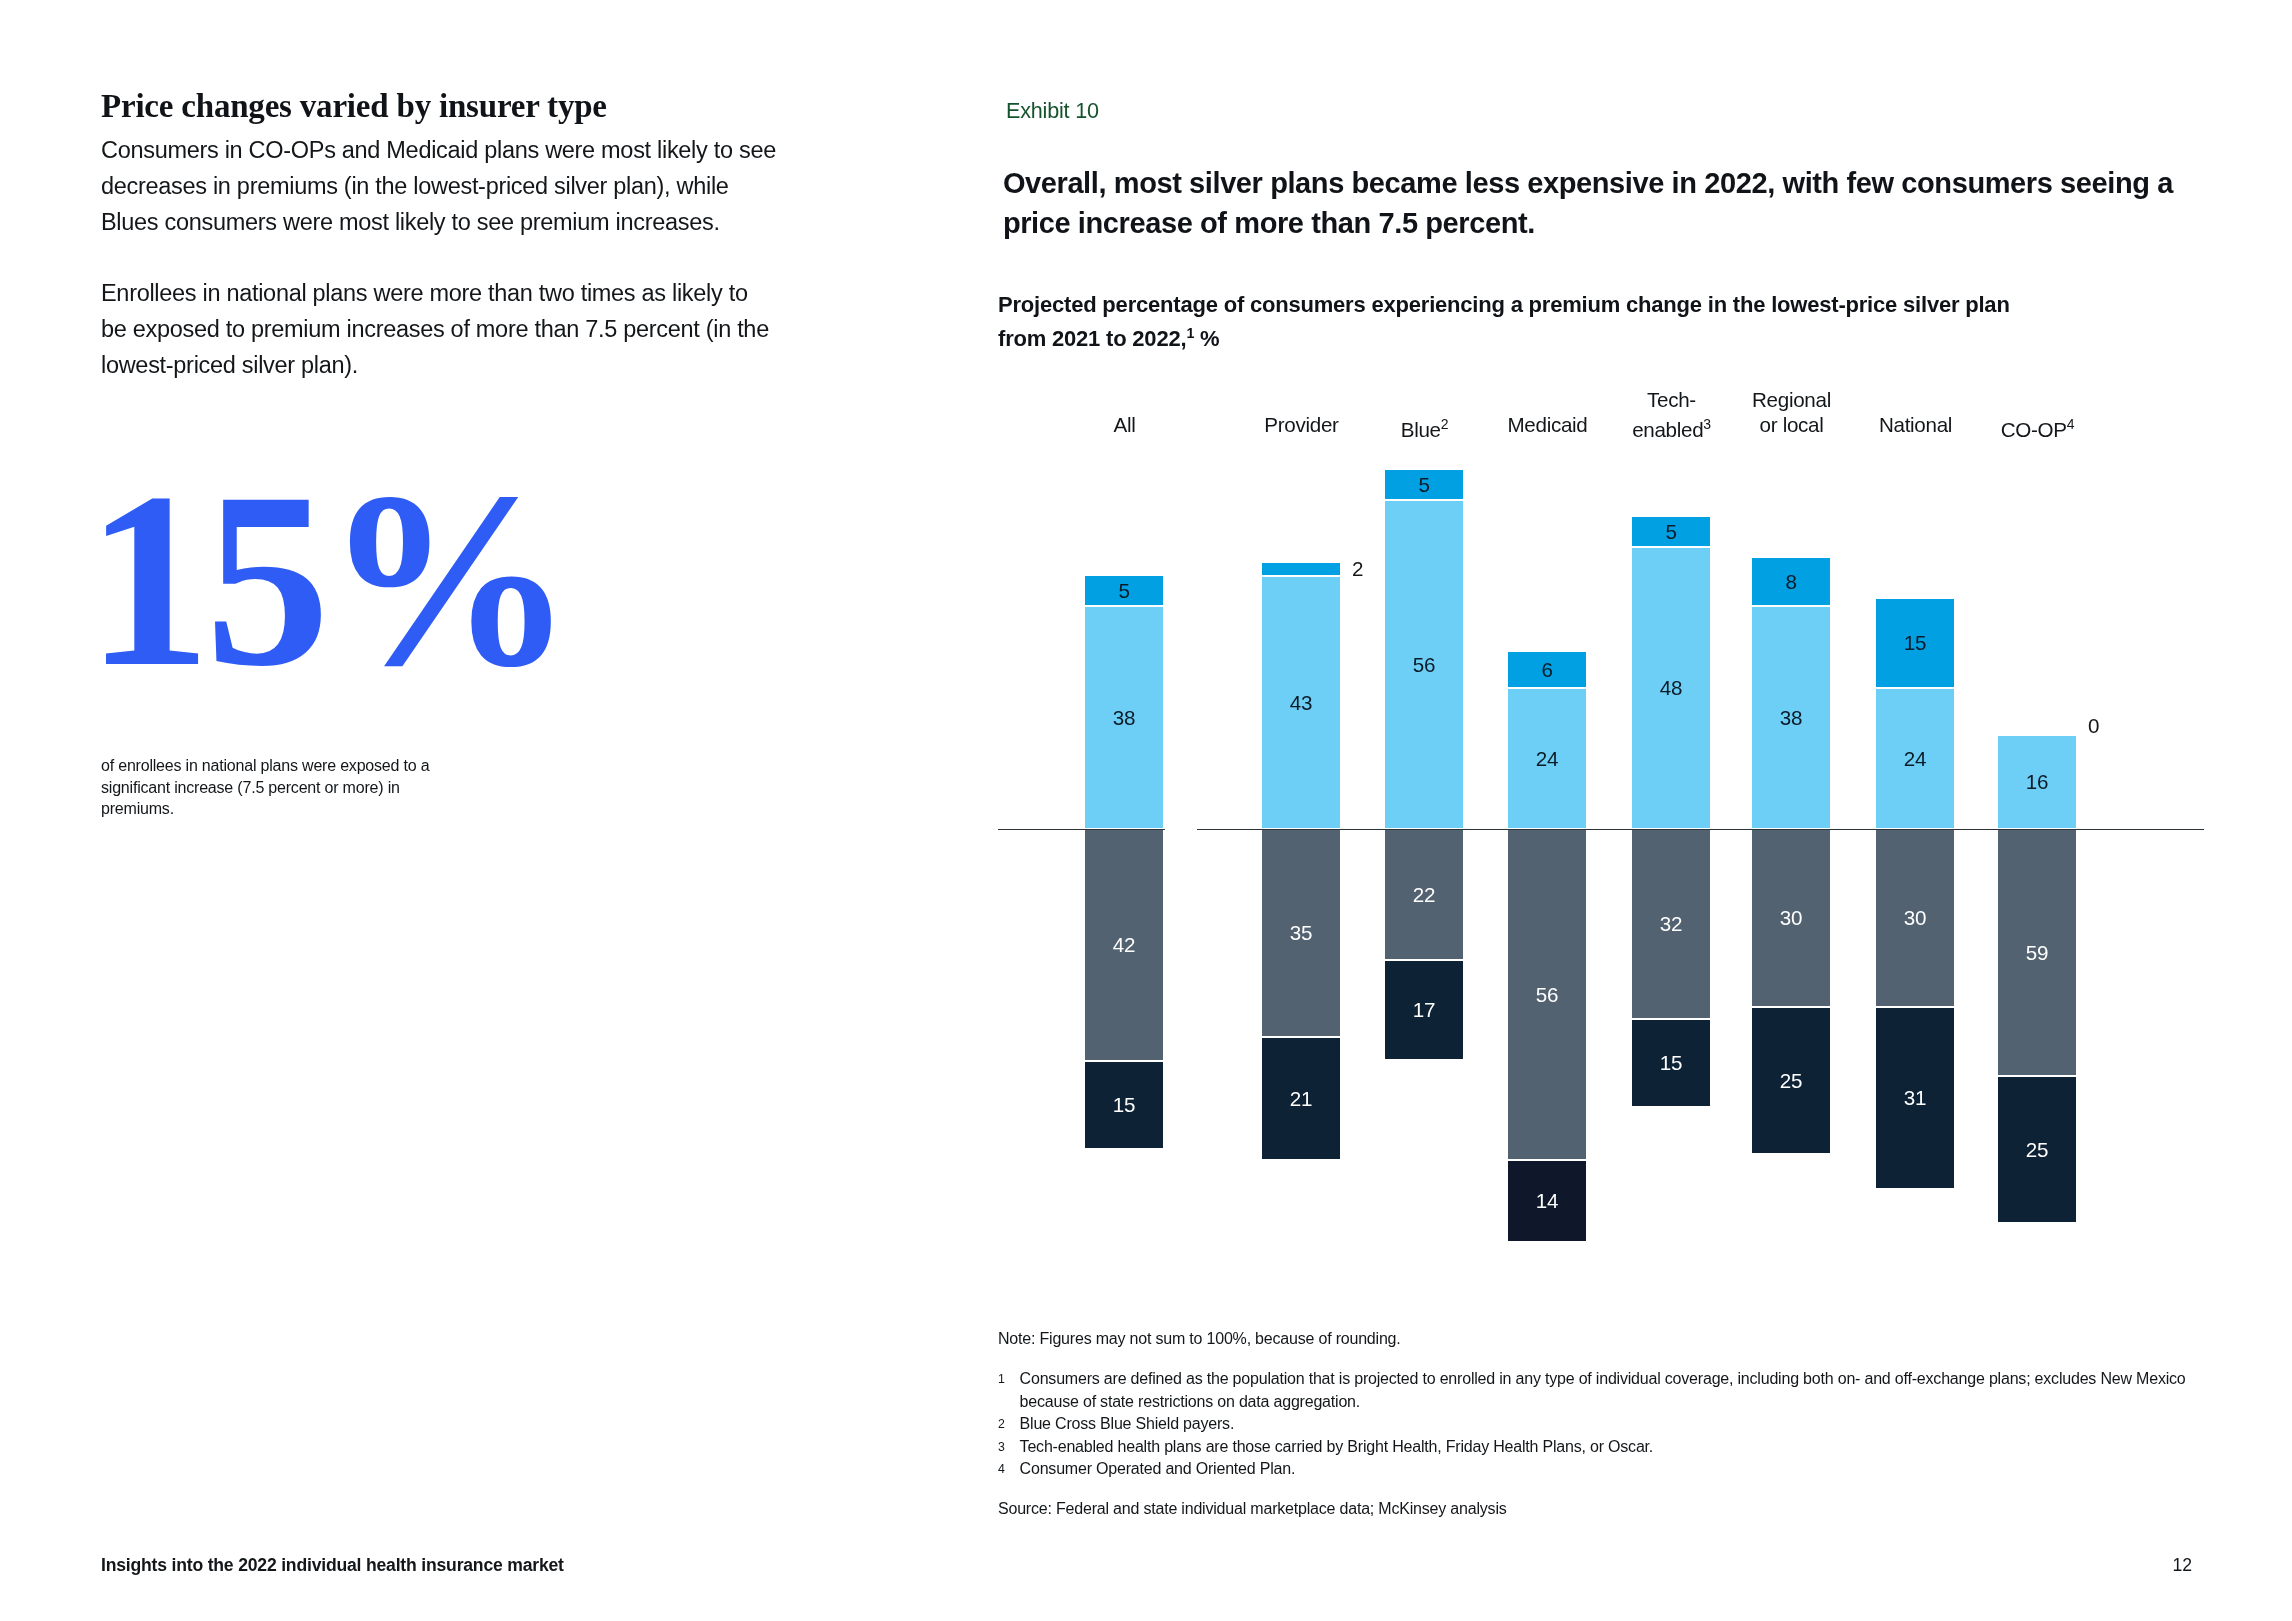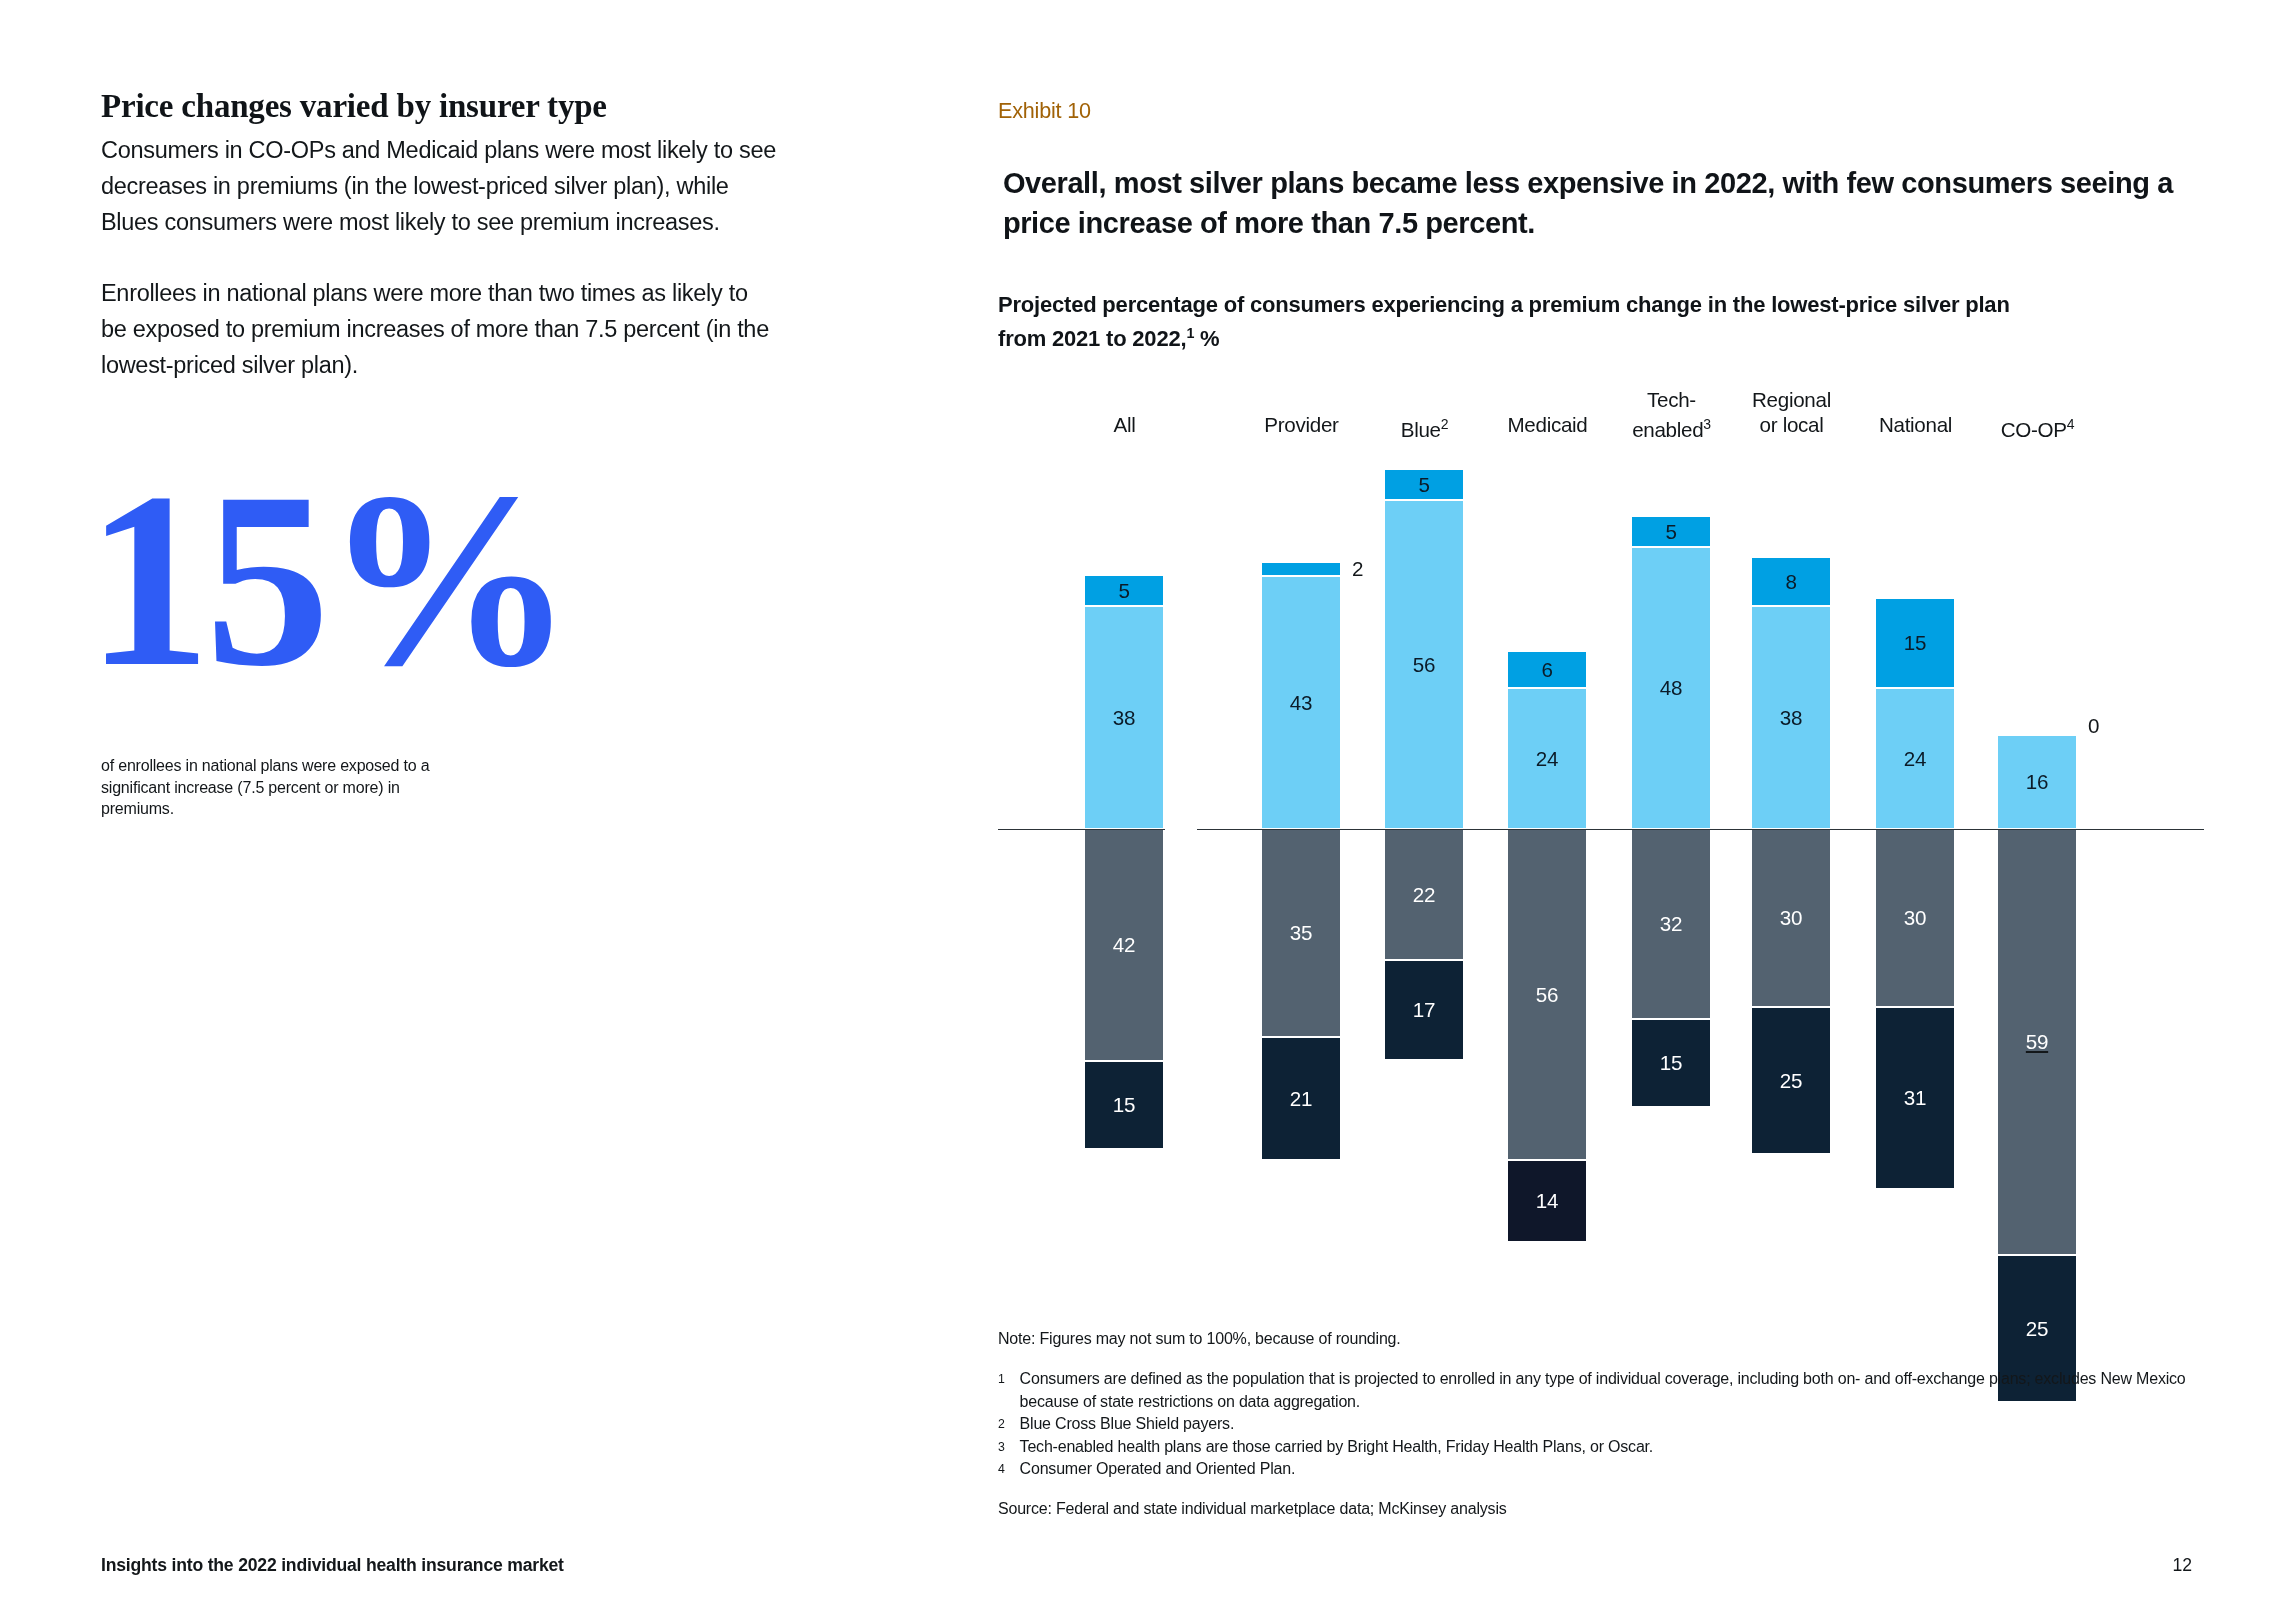--- a/index.html
+++ b/index.html
@@ -66,24 +66,24 @@
   
   .right-col {
     position: absolute;
     left: 998px;
     top: 0;
     width: 1206px;
     height: 1621px;
   }
   .exhibit-label {
     position: absolute;
-    left: 0;
+    left: 8px;
     top: 98px;
     font-size: 21.6px;
-    color: #a16207;
+    color: #14532d;
     letter-spacing: -0.2px;
   }
   .exhibit-title {
     position: absolute;
     left: 4.9px;
     top: 163px;
     width: 1191px;
     font-size: 29px;
     font-weight: bold;
     line-height: 40px;
@@ -410,21 +410,21 @@
         <div class="col-label">CO-OP<span class="sup-sm">4</span></div>
         <div class="stack-pos">
           <div class="seg" style="background: rgb(0, 160, 227); height: 0px; border-top: none;">
             <span class="seg-label-out" style="top: -7.8px;">0</span>
           </div>
           <div class="seg" style="background: rgb(109, 207, 246); height: 94px;">
             <span class="seg-label-in dark-text">16</span>
           </div>
         </div>
         <div class="stack-neg">
-          <div class="seg" style="background: rgb(83, 98, 112); height: 424px; text-decoration: underline;">
+          <div class="seg" style="background: rgb(83, 98, 112); height: 245px;">
             <span class="seg-label-in">59</span>
           </div>
           <div class="seg" style="background: rgb(13, 34, 53); height: 147px;">
             <span class="seg-label-in">25</span>
           </div>
         </div>
       </div>
     </div>
 
   <div class="notes">

